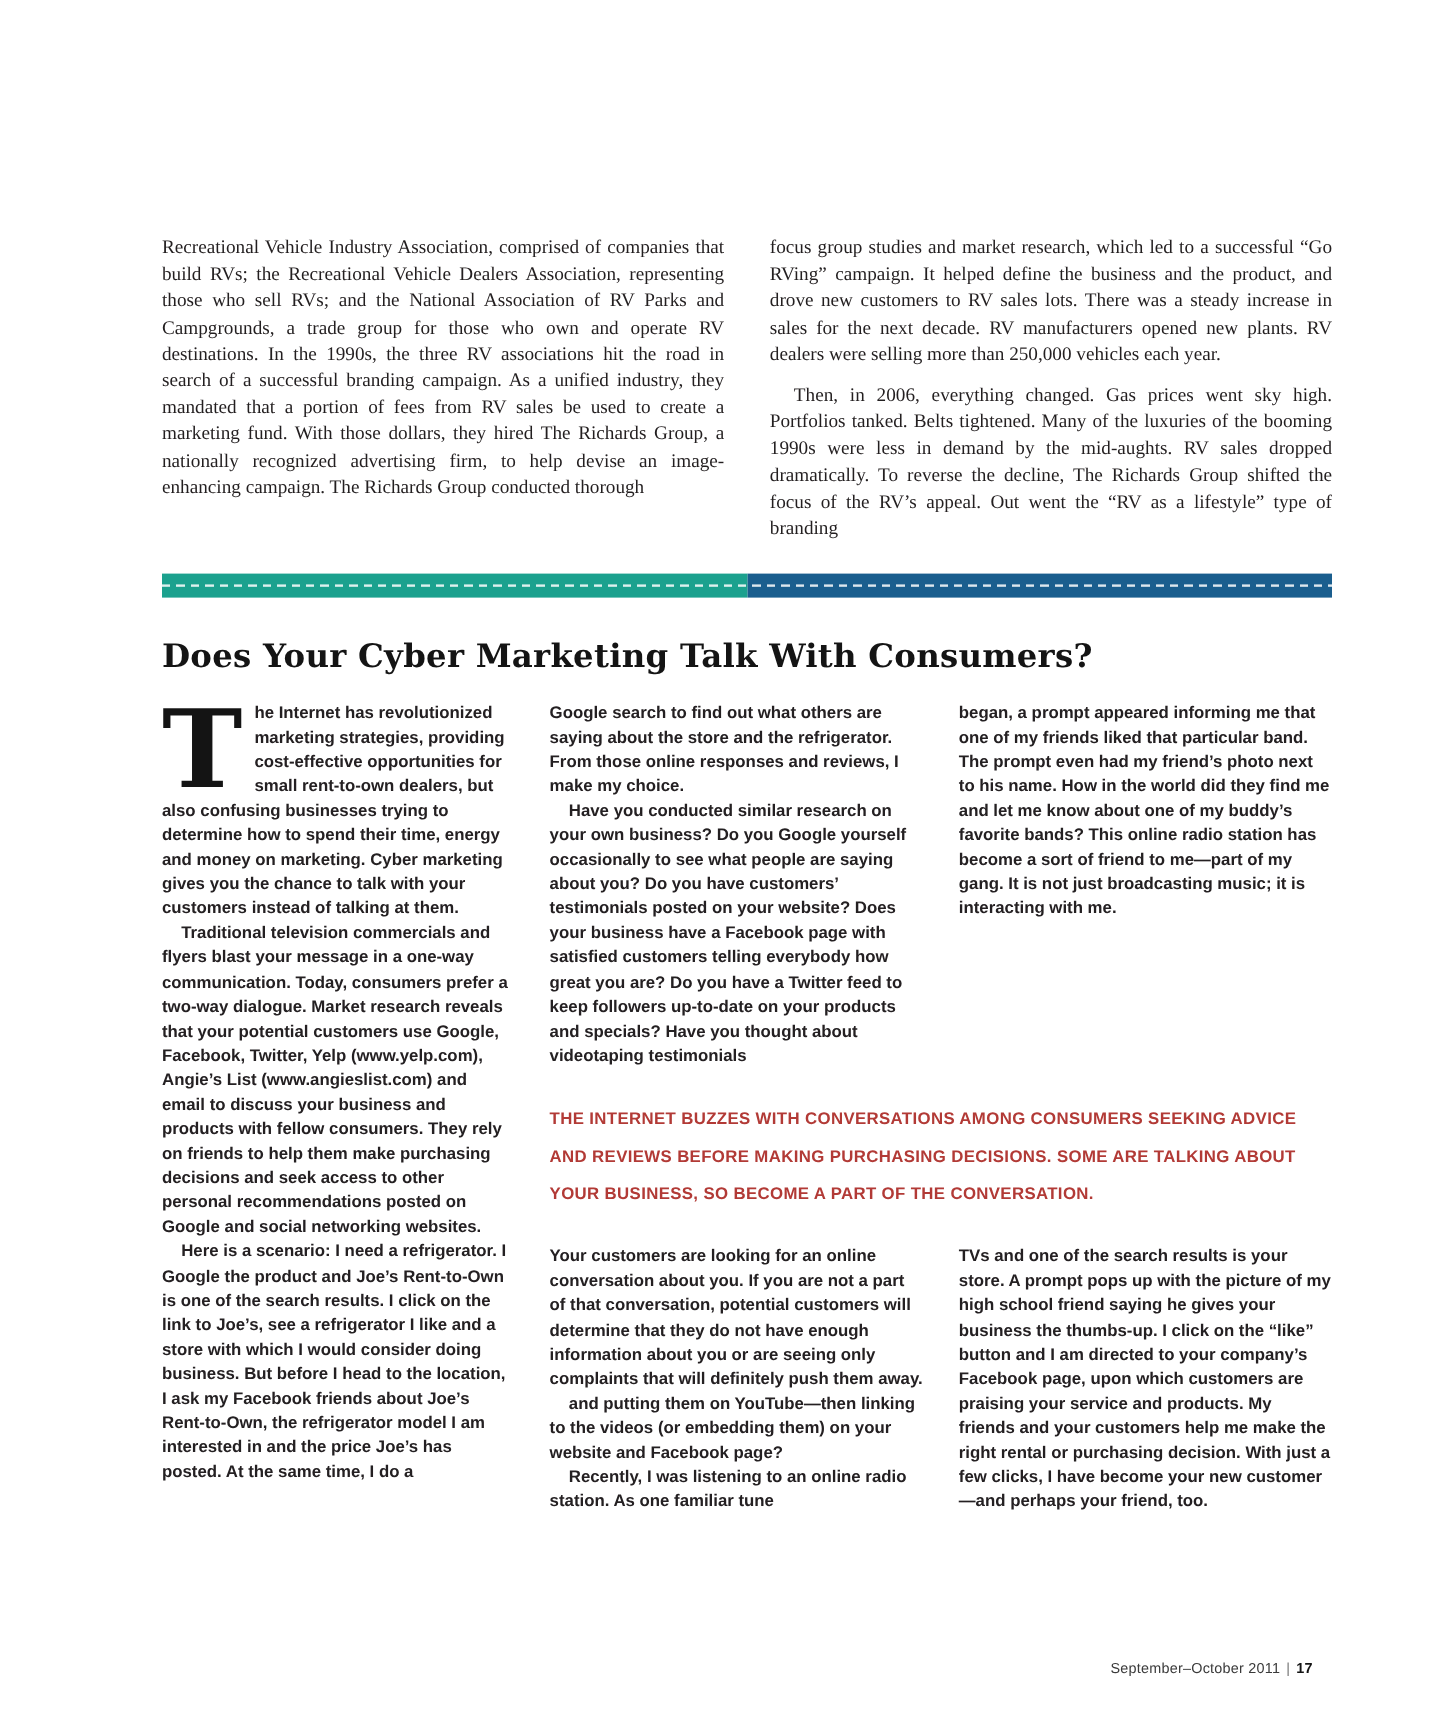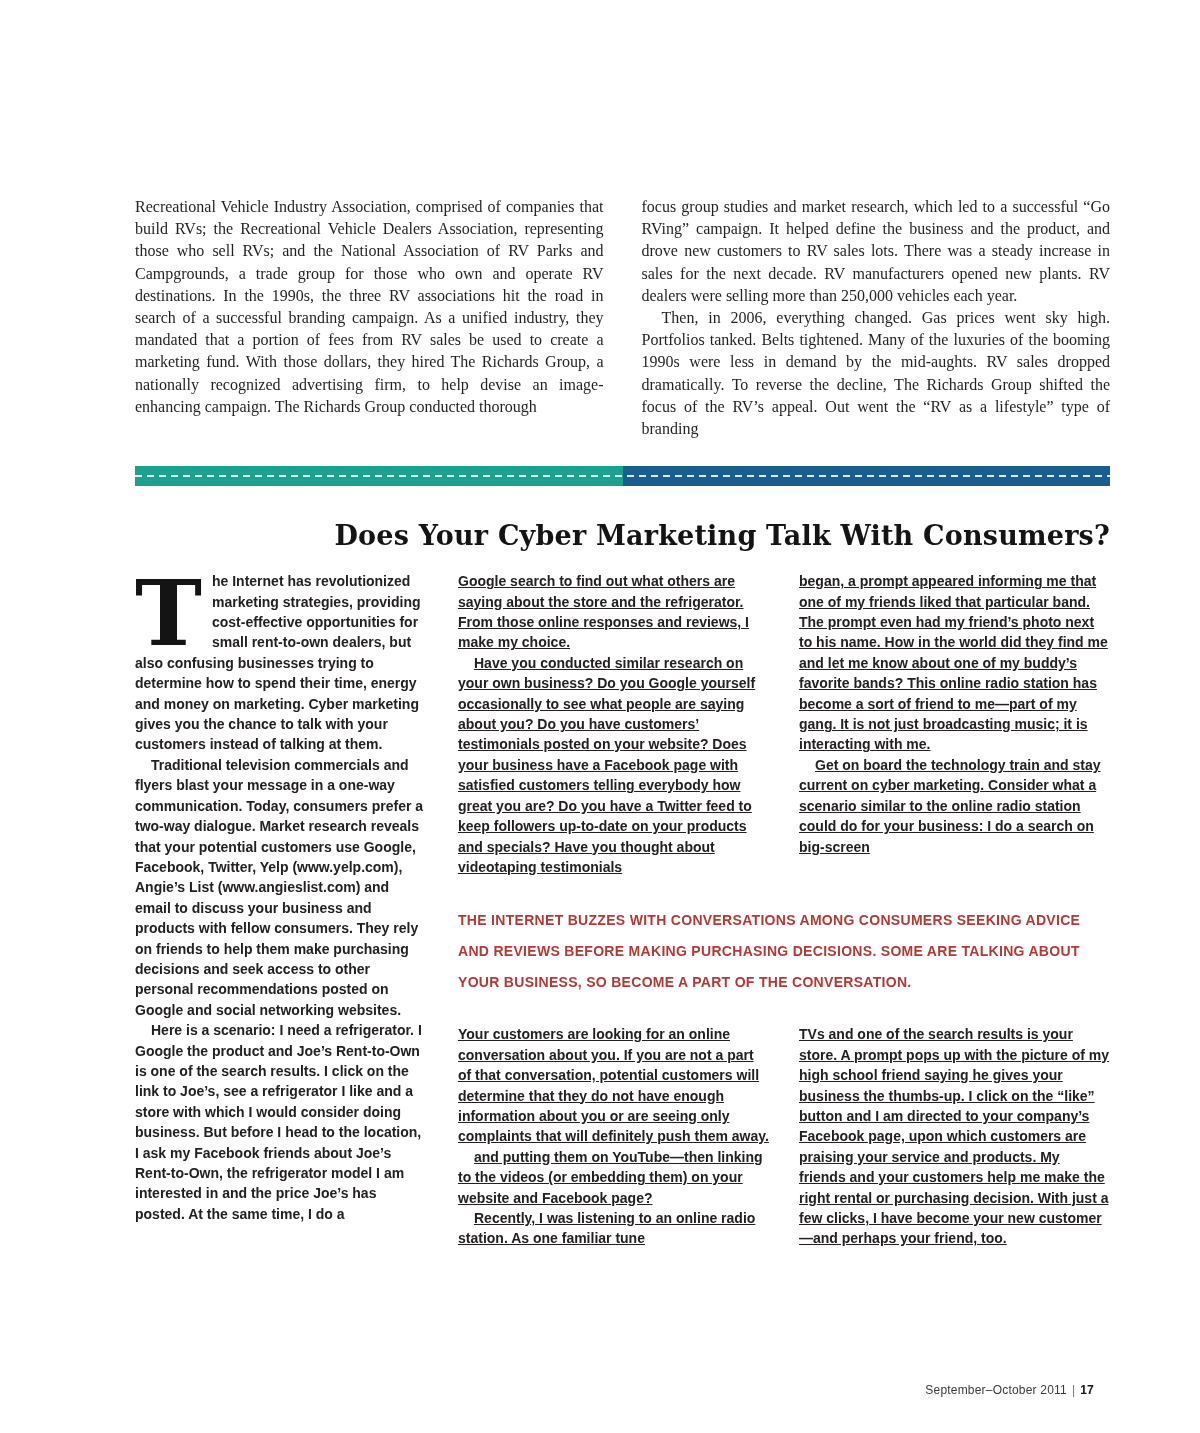--- a/index.html
+++ b/index.html
@@ -24,21 +24,21 @@
   .top-cols {
     display: flex;
     gap: 38px;
     font-family: "Liberation Serif", serif;
     font-size: 16px;
     line-height: 22.2px;
     text-align: justify;
     color: #231f20;
   }
   .top-cols .tcol { flex: 1; }
-  .top-cols p + p { text-indent: 20px; margin-top: 0; }
+  .top-cols p + p { text-indent: 20px; margin-top: 12px; }
 
   
   .divider {
     margin-top: 26px;
     height: 20px;
     display: flex;
     position: relative;
   }
   .divider .half { flex: 1; }
   .divider .dash {
@@ -49,38 +49,37 @@
   }
 
   
   .headline {
     margin-top: 34px;
     font-family: "DejaVu Serif", serif;
     font-weight: bold;
     font-size: 27px;
     letter-spacing: 0.2px;
     color: #141414;
-    text-align: right;
   }
 
   
   .feature {
     margin-top: 20px;
     display: flex;
     gap: 30px;
     font-family: "Liberation Sans", sans-serif;
     font-weight: bold;
     font-size: 14px;
     line-height: 20.4px;
     color: #242022;
     text-align: left;
   }
   .fcol1 { width: 293px; flex: none; }
   .fright { flex: 1; min-width: 0; }
-  .frow { display: flex; gap: 30px; text-decoration: underline; }
+  .frow { display: flex; gap: 30px; }
   .frow .fcol { flex: 1; min-width: 0; }
   .feature p + p { text-indent: 16px; }
 
   .dropcap {
     float: left;
     font-family: "DejaVu Serif", serif;
     font-weight: bold;
     font-size: 90px;
     line-height: 70px;
     padding: 7px 10px 2px 0;
@@ -141,21 +140,20 @@
       </div>
 
       <div class="fright">
         <div class="frow">
           <div class="fcol">
             <p>Google search to find out what others are saying about the store and the refrigerator. From those online responses and reviews, I make my choice.</p>
             <p>Have you conducted similar research on your own business? Do you Google yourself occasionally to see what people are saying about you? Do you have customers’ testimonials posted on your website? Does your business have a Facebook page with satisfied customers telling everybody how great you are? Do you have a Twitter feed to keep followers up-to-date on your products and specials? Have you thought about videotaping testimonials</p>
           </div>
           <div class="fcol">
             <p>began, a prompt appeared informing me that one of my friends liked that particular band. The prompt even had my friend’s photo next to his name. How in the world did they find me and let me know about one of my buddy’s favorite bands? This online radio station has become a sort of friend to me—part of my gang. It is not just broadcasting music; it is interacting with me.</p>
-            <p>Get on board the technology train and stay current on cyber marketing. Consider what a scenario similar to the online radio station could do for your business: I do a search on big-screen</p>
           </div>
         </div>
 
         <div class="pullquote" style="color: rgb(178, 58, 54);">THE INTERNET BUZZES WITH CONVERSATIONS AMONG CONSUMERS SEEKING ADVICE AND REVIEWS BEFORE MAKING PURCHASING DECISIONS. SOME ARE TALKING ABOUT YOUR BUSINESS, SO BECOME A PART OF THE CONVERSATION.</div>
 
         <div class="frow">
           <div class="fcol">
             <p>Your customers are looking for an online conversation about you. If you are not a part of that conversation, potential customers will determine that they do not have enough information about you or are seeing only complaints that will definitely push them away.</p>
             <p>and putting them on YouTube—then linking to the videos (or embedding them) on your website and Facebook page?</p>
             <p>Recently, I was listening to an online radio station. As one familiar tune</p>

